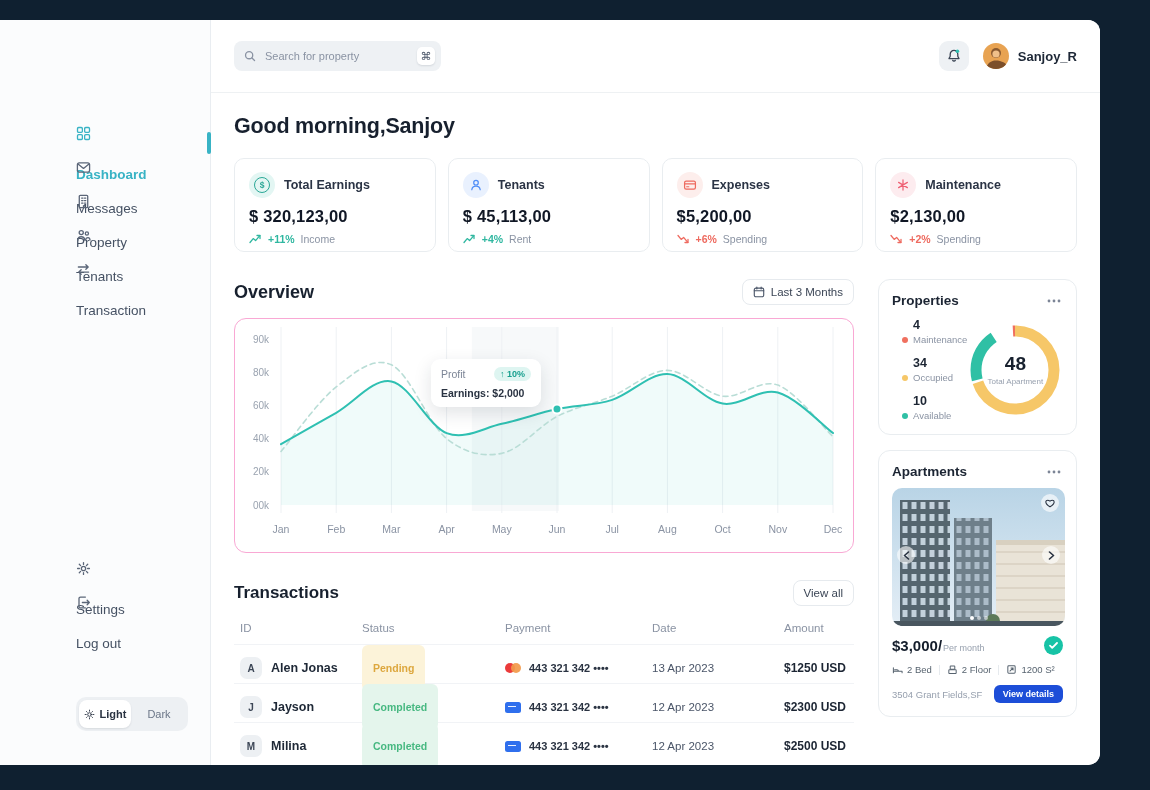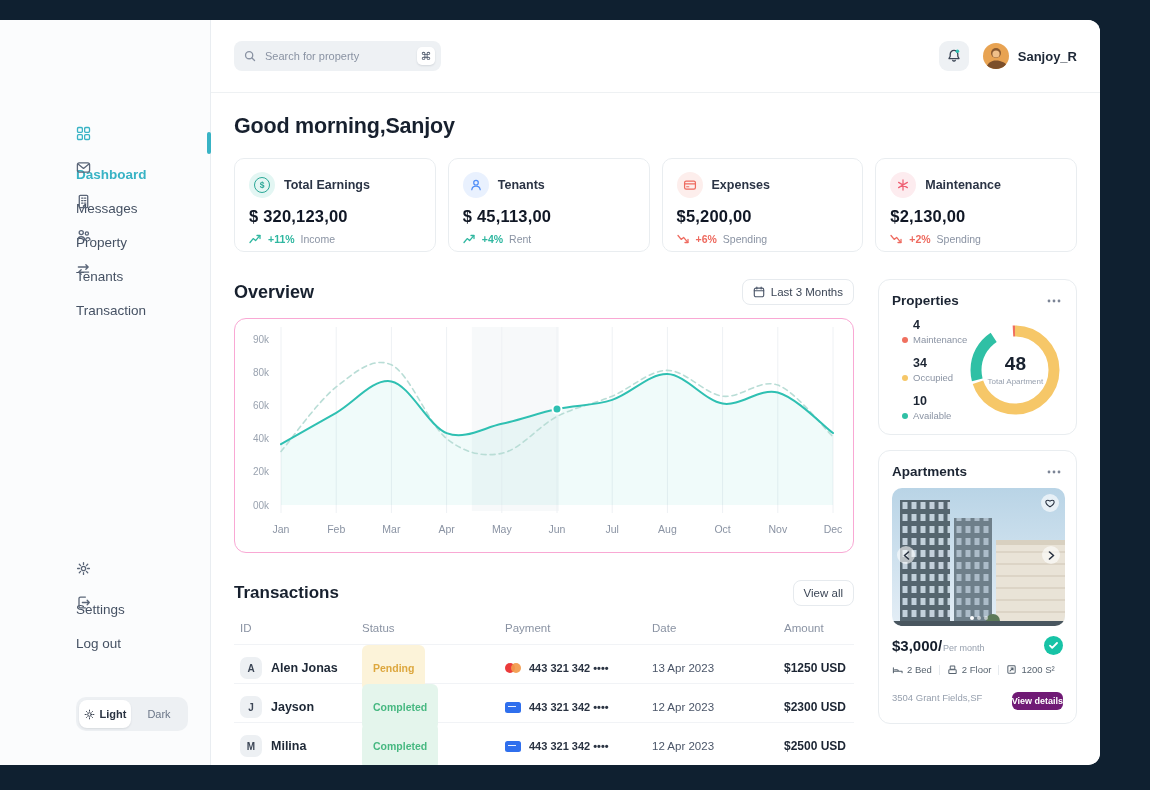--- a/index.html
+++ b/index.html
@@ -130,22 +130,22 @@
   .price-suffix{font-size:9px;color:#97a0ae;margin-left:1px;margin-top:5px;}
   .verify-badge{margin-left:auto;width:19px;height:19px;border-radius:50%;background:#17c3a6;display:flex;
                 align-items:center;justify-content:center;}
   .verify-badge svg{width:9px;height:7px;stroke:#fff;fill:none;stroke-width:1.8;stroke-linecap:round;stroke-linejoin:round;}
   .features{margin-top:9px;display:flex;align-items:center;gap:7px;font-size:9.5px;color:#57636f;}
   .feat{display:flex;align-items:center;gap:4px;}
   .feat svg{width:11px;height:11px;stroke:#57636f;fill:none;stroke-width:1.1;stroke-linecap:round;stroke-linejoin:round;}
   .fdiv{width:1px;height:10px;background:#e6eaee;}
   .apt-bottom{margin-top:10px;display:flex;align-items:center;}
   .addr{font-size:9.5px;color:#97a0ae;}
-  .details-btn{margin-left:auto;border:none;background:#701a75;color:#fff;font-size:9px;font-weight:600;
-               padding:4px 0;border-radius:6px;cursor:pointer;font-family:inherit;margin-top:7px;}
+  .details-btn{margin-left:auto;border:none;background:#1d4ed8;color:#fff;font-size:9px;font-weight:600;
+               padding:4px 9px;border-radius:6px;cursor:pointer;font-family:inherit;}
 </style>
 </head>
 <body>
 
 <div class="window">
 
   <aside class="sidebar">
     <nav>
       <div class="nav-item active">
         <svg viewBox="0 0 16 16">
@@ -377,20 +377,27 @@
                 <text x="377.2" y="214" text-anchor="middle" fill="#8a93a3" font-size="10.5">Jul</text>
                 <text x="432.4" y="214" text-anchor="middle" fill="#8a93a3" font-size="10.5">Aug</text>
                 <text x="487.6" y="214" text-anchor="middle" fill="#8a93a3" font-size="10.5">Oct</text>
                 <text x="542.8" y="214" text-anchor="middle" fill="#8a93a3" font-size="10.5">Nov</text>
                 <text x="598" y="214" text-anchor="middle" fill="#8a93a3" font-size="10.5">Dec</text>
                 <path d="M46,125.13333333333333C55.2,119.9074074074074,82.8,104.22962962962963,101.2,93.77777777777777C119.60000000000001,83.32592592592592,138,59.04074074074074,156.4,62.42222222222222C174.8,65.8037037037037,193.2,106.9962962962963,211.6,114.06666666666666C230,121.13703703703703,248.4,108.84074074074074,266.8,104.84444444444445C285.2,100.84814814814816,303.6,94.08518518518518,322,90.08888888888889C340.4,86.0925925925926,358.8,86.7074074074074,377.2,80.86666666666666C395.59999999999997,75.02592592592592,414,54.42962962962964,432.4,55.04444444444445C450.79999999999995,55.659259259259265,469.20000000000005,81.48148148148148,487.6,84.55555555555556C506,87.62962962962963,524.4,68.57037037037037,542.8,73.4888888888889C561.1999999999999,78.40740740740742,588.8,107.3037037037037,598,114.06666666666666L598,186L46,186Z" fill="rgba(47,192,178,0.07)" stroke="none"></path>
                 <path d="M46,132.51111111111112C55.2,121.75185185185185,82.8,82.4037037037037,101.2,67.95555555555555C119.60000000000001,53.5074074074074,138,37.214814814814815,156.4,45.82222222222222C174.8,54.42962962962963,193.2,104.84444444444443,211.6,119.6C230,134.35555555555555,248.4,138.04444444444445,266.8,134.35555555555555C285.2,130.66666666666666,303.6,106.9962962962963,322,97.46666666666667C340.4,87.93703703703704,358.8,84.86296296296297,377.2,77.17777777777778C395.59999999999997,69.49259259259259,414,51.355555555555554,432.4,51.355555555555554C450.79999999999995,51.355555555555554,469.20000000000005,74.71851851851852,487.6,77.17777777777778C506,79.63703703703703,524.4,59.34814814814815,542.8,66.11111111111111C561.1999999999999,72.87407407407407,588.8,109.14814814814815,598,117.75555555555556" fill="none" stroke="#b9ddd6" stroke-width="1.6" stroke-linecap="round" stroke-dasharray="5 4"></path>
                 <path d="M46,125.13333333333333C55.2,119.9074074074074,82.8,104.22962962962963,101.2,93.77777777777777C119.60000000000001,83.32592592592592,138,59.04074074074074,156.4,62.42222222222222C174.8,65.8037037037037,193.2,106.9962962962963,211.6,114.06666666666666C230,121.13703703703703,248.4,108.84074074074074,266.8,104.84444444444445C285.2,100.84814814814816,303.6,94.08518518518518,322,90.08888888888889C340.4,86.0925925925926,358.8,86.7074074074074,377.2,80.86666666666666C395.59999999999997,75.02592592592592,414,54.42962962962964,432.4,55.04444444444445C450.79999999999995,55.659259259259265,469.20000000000005,81.48148148148148,487.6,84.55555555555556C506,87.62962962962963,524.4,68.57037037037037,542.8,73.4888888888889C561.1999999999999,78.40740740740742,588.8,107.3037037037037,598,114.06666666666666" fill="none" stroke="#2fc0b2" stroke-width="2" stroke-linecap="round" stroke-dasharray="none"></path>
                 <circle cx="322" cy="90.08888888888889" r="4.5" fill="#2fc0b2" stroke="#fff" stroke-width="2"></circle>
               </svg>
+            <div class="chart-tooltip">
+              <div class="tt-row">
+                <span>Profit</span>
+                <span class="tt-badge">↑ 10%</span>
+              </div>
+              <div class="tt-line">Earnings: $2,000</div>
+            </div>
           </div>
 
           <div class="transactions">
             <div class="sec-head">
               <span class="sec-title" style="font-size:17px;">Transactions</span>
               <button class="viewall-btn">
                   <span>View all</span>
                 </button>
             </div>
             <div class="thead" style="margin-top:6px;">

